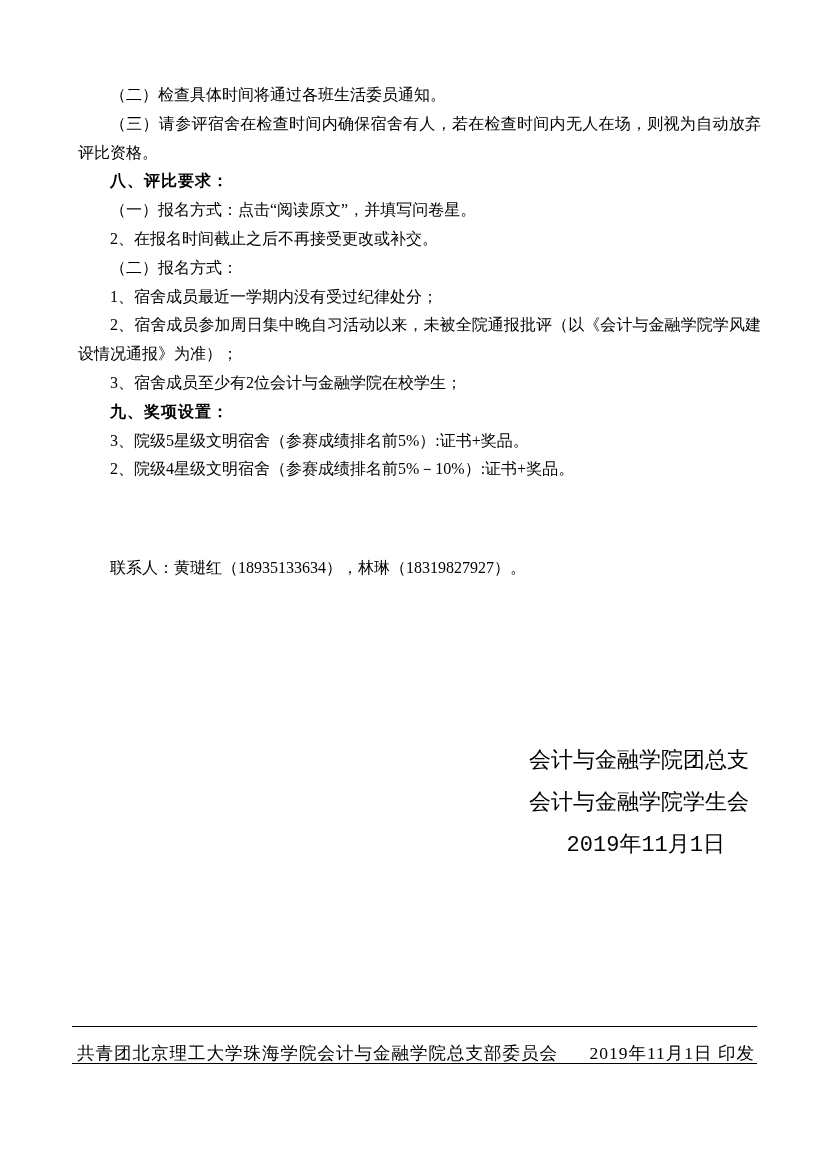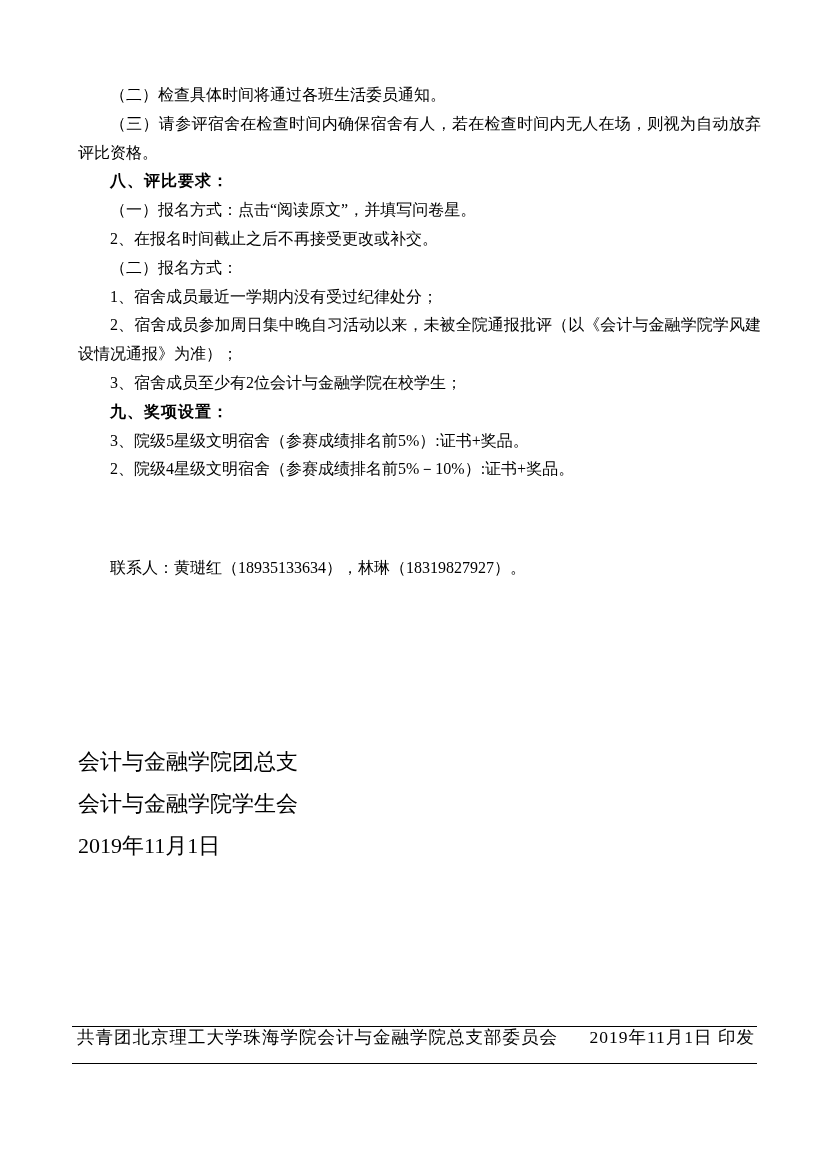--- a/index.html
+++ b/index.html
@@ -43,36 +43,38 @@
   .signature {
     margin-top: 164px;
     text-align: right;
   }
   .signature .sig-line {
     margin: 0 0 13px 0;
     font-size: 22px;
     line-height: 29px;
     text-indent: 0;
     padding-right: 12px;
+    text-align: right;
+    font-family: Liberation Mono, monospace;
   }
   .signature .sig-date {
     padding-right: 36px;
     margin-bottom: 0;
   }
   .footer {
     position: absolute;
     left: 72px;
     top: 1026px;
     width: 685px;
     height: 38px;
     border-top: 1.5px solid #000000;
     border-bottom: 1.5px solid #000000;
     display: flex;
     justify-content: space-between;
-    align-items: flex-start;
+    align-items: flex-end;
     box-sizing: border-box;
   }
   .footer .footer-text {
     font-size: 17.5px;
     line-height: 20px;
     letter-spacing: 1px;
     white-space: nowrap;
   }
   .footer .footer-left { padding-left: 5px; }
   .footer .footer-right { padding-right: 2px; }

